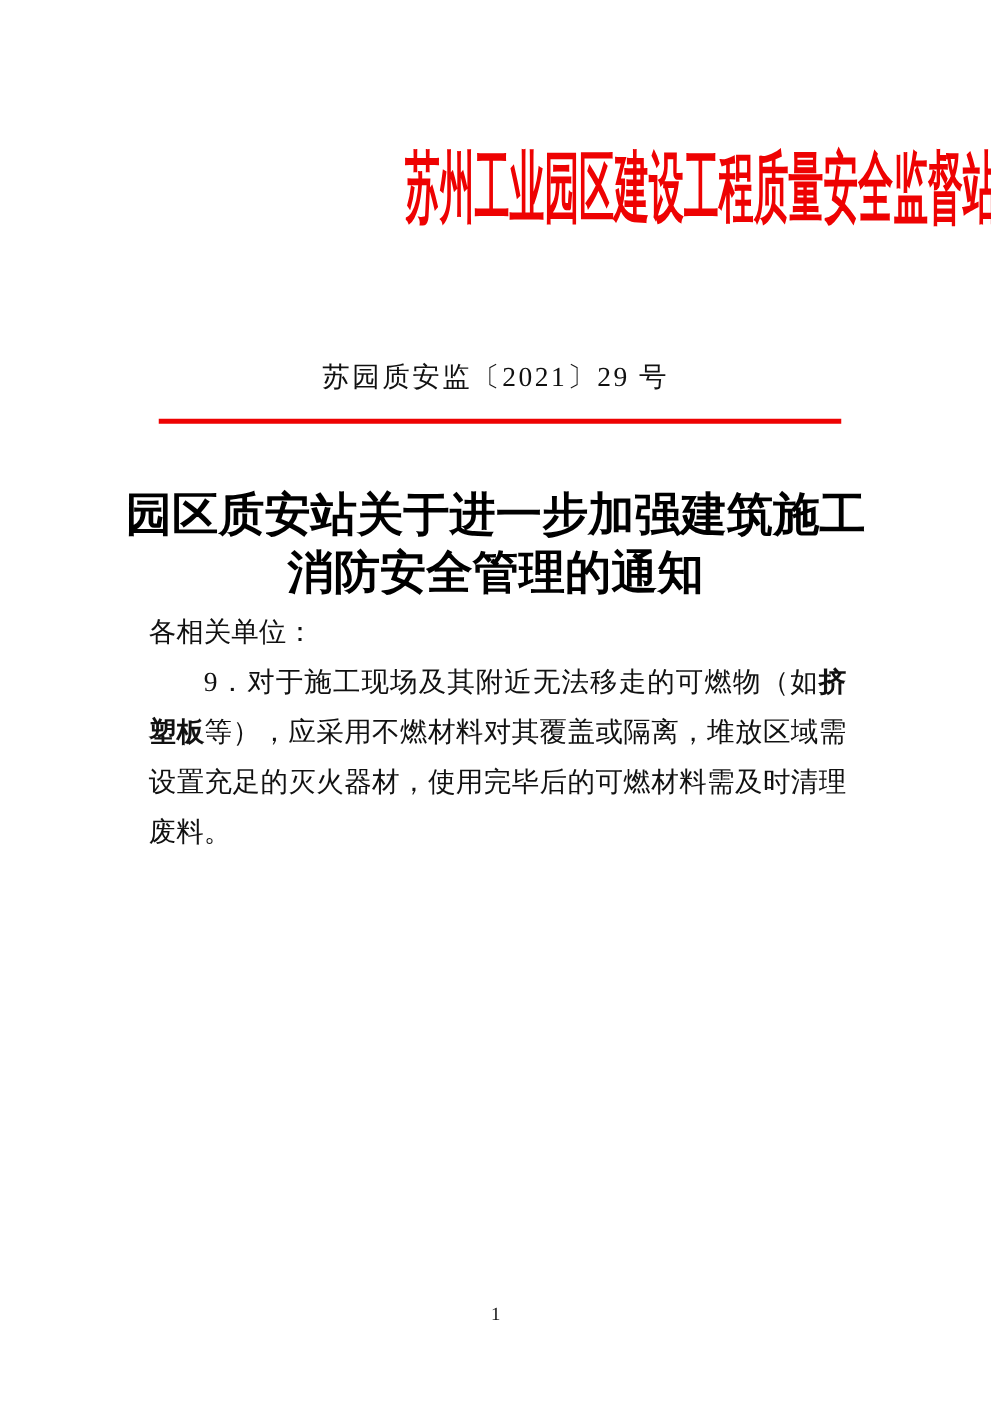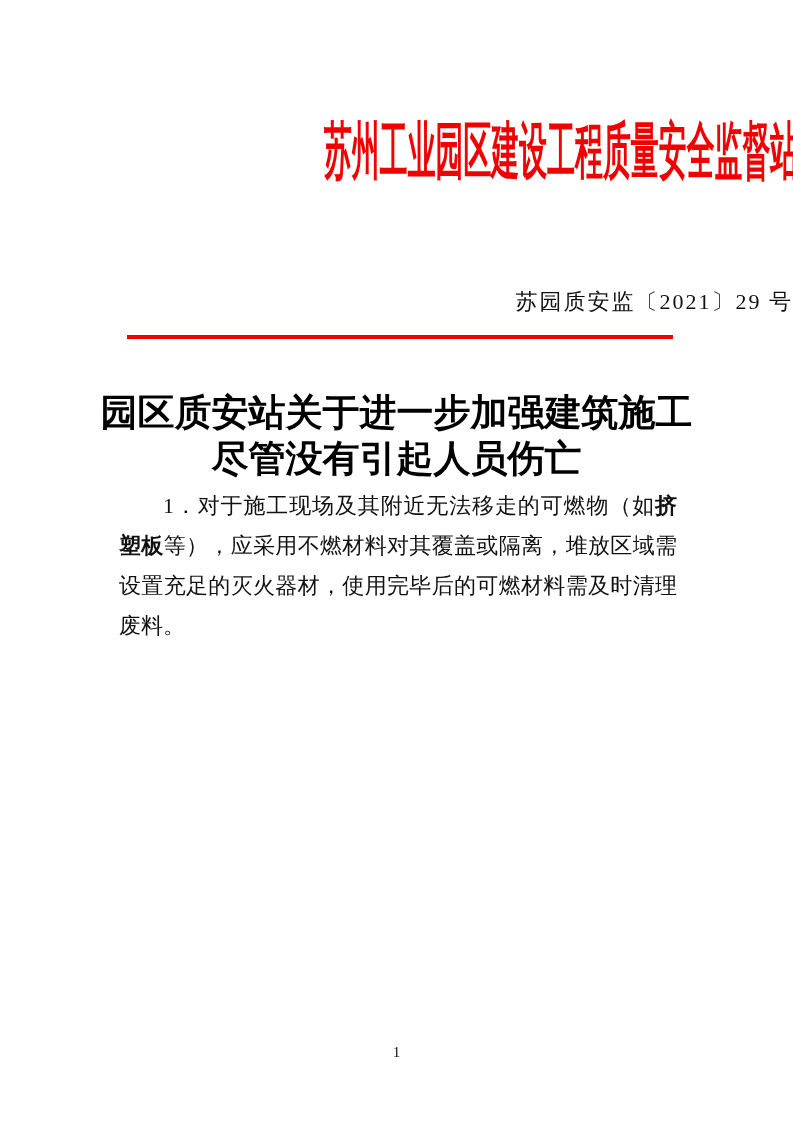--- a/index.html
+++ b/index.html
@@ -32,21 +32,21 @@
     color: var(--accent-red, #ee0202);
     transform: scaleX(0.45);
     transform-origin: 50% 50%;
     letter-spacing: 0;
   }
   .doc-number {
     position: absolute;
     top: 287px;
     left: 0;
     width: 100%;
-    text-align: right;
+    text-align: center;
     font-size: 22px;
     letter-spacing: 2px;
     color: #111111;
   }
   .red-rule {
     position: absolute;
     top: 335px;
     left: 127px;
     width: 546px;
     height: 4px;
@@ -101,25 +101,26 @@
   <div class="org-title-wrap">
     <div class="org-title">苏州工业园区建设工程质量安全监督站文件</div>
   </div>
 
   <div class="doc-number">苏园质安监〔2021〕29 号</div>
 
   <div class="red-rule"></div>
 
   <div class="notice-title">
     <div>园区质安站关于进一步加强建筑施工</div>
-    <div>尽管没有引起人员伤亡</div>
+    <div>消防安全管理的通知</div>
   </div>
 
   <div class="body-text">
+    <div class="salutation">各相关单位：</div>
 
 
-    <p><span>1．对于施工现场及其附近无法移走的可燃物（如</span><span class="bold-term">挤塑板</span><span>等），应采用不燃材料对其覆盖或隔离，堆放区域需设置充足的灭火器材，使用完毕后的可燃材料需及时清理废料。</span></p>
+    <p><span>9．对于施工现场及其附近无法移走的可燃物（如</span><span class="bold-term">挤塑板</span><span>等），应采用不燃材料对其覆盖或隔离，堆放区域需设置充足的灭火器材，使用完毕后的可燃材料需及时清理废料。</span></p>
 
   </div>
 
   <div class="page-number">1</div>
 
 </div>
 
 </body></html>

